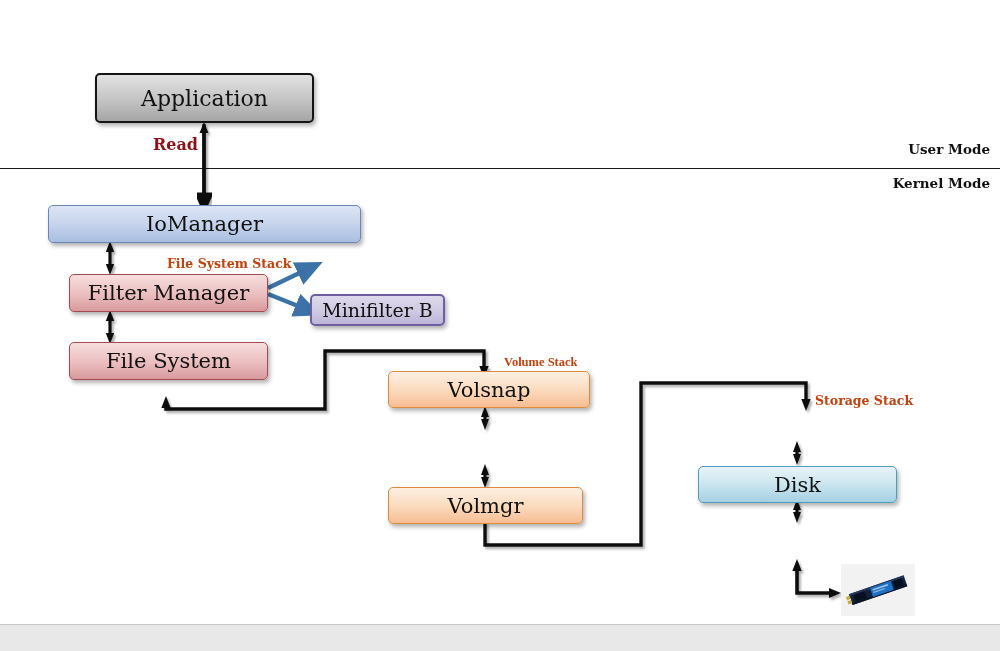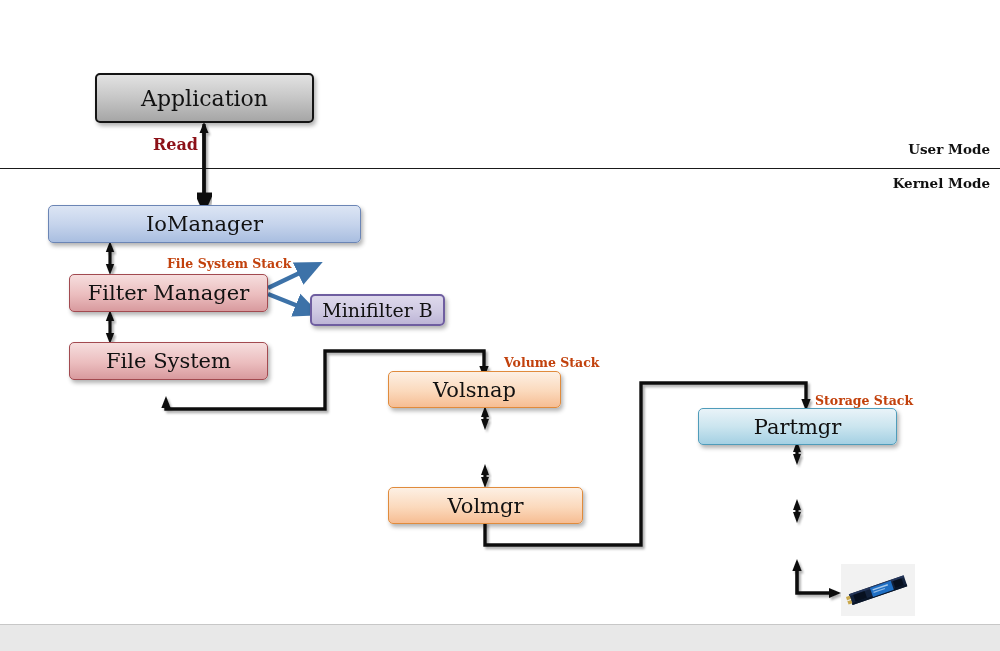--- a/index.html
+++ b/index.html
@@ -227,37 +227,37 @@
 
 
   <div class="node n-purple" style="left:310px; top:294px; width:135px; height:32px;">
     <span>Minifilter B</span>
   </div>
 
   <div class="node n-red" style="left:69px; top:342px; width:199px; height:38px;">
     <span>File System</span>
   </div>
 
-  <div class="stack-label" style="left:504px; top:355px;">Volume Stack</div>
-
-  <div class="node n-orange" style="left:388px; top:371px; width:173px; height:37px;">
+  <div class="stack-label" style="left:504px; top:355px;font-family:Liberation Serif, serif;">Volume Stack</div>
+
+  <div class="node n-orange" style="left:388px; top:371px; width:202px; height:37px;">
     <span>Volsnap</span>
   </div>
 
 
   <div class="node n-orange" style="left:388px; top:487px; width:195px; height:37px;">
     <span>Volmgr</span>
   </div>
 
   <div class="stack-label" style="left:815px; top:393px;">Storage Stack</div>
 
-  <div class="node n-lblue" style="left:698px; top:408px; width:199px; height:37px;">
-    <span>Partmgr</span>
-  </div>
-
+
+  <div class="node n-lblue" style="left:698px; top:466px; width:199px; height:37px;">
+    <span>Disk</span>
+  </div>
 
 
   <div class="ssd-thumb">
     <svg width="74" height="52" viewBox="0 0 74 52">
       <rect x="0" y="0" width="74" height="52" fill="#f2f2f2"></rect>
 
       <g transform="rotate(-19 37 26)">
         <rect x="8" y="20.5" width="58" height="11.5" rx="1" fill="#13223c"></rect>
         <rect x="8" y="20.5" width="58" height="2" fill="#25365a"></rect>
         <rect x="8" y="30" width="58" height="2" fill="#0a1628"></rect>

